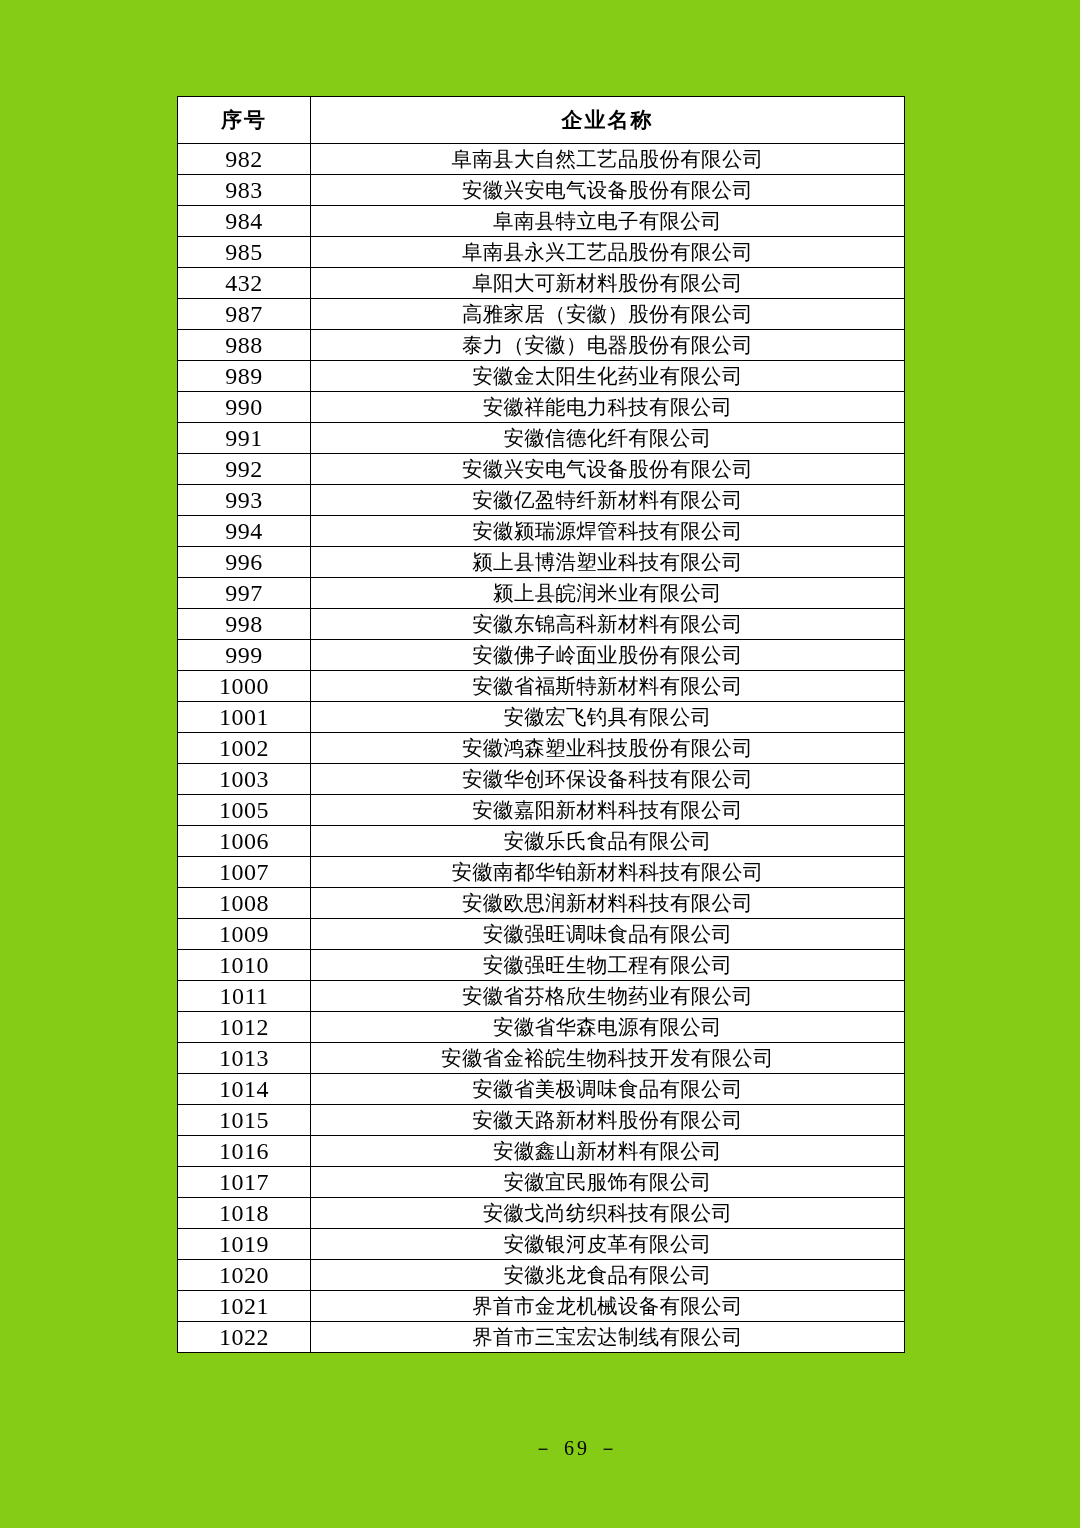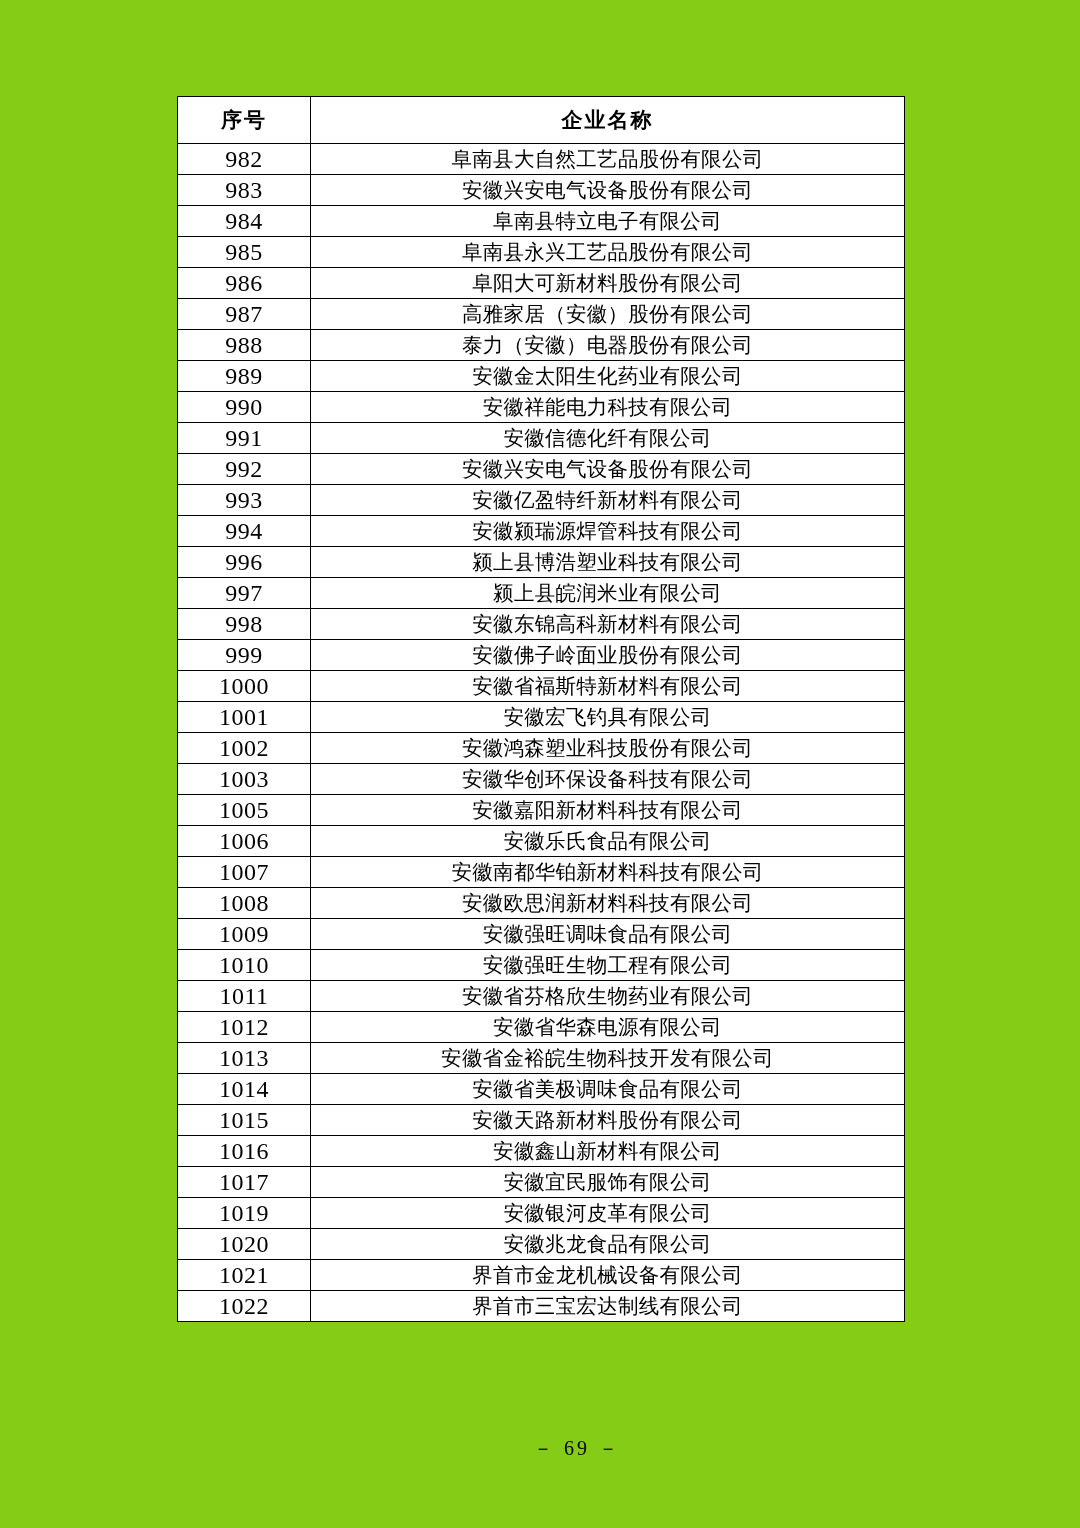--- a/index.html
+++ b/index.html
@@ -119,21 +119,21 @@
           </tr>
           <tr>
             <td class="seq-cell">984</td>
             <td class="name-cell">阜南县特立电子有限公司</td>
           </tr>
           <tr>
             <td class="seq-cell">985</td>
             <td class="name-cell">阜南县永兴工艺品股份有限公司</td>
           </tr>
           <tr>
-            <td class="seq-cell">986</td>
+            <td class="seq-cell">432</td>
             <td class="name-cell">阜阳大可新材料股份有限公司</td>
           </tr>
           <tr>
             <td class="seq-cell">987</td>
             <td class="name-cell">高雅家居（安徽）股份有限公司</td>
           </tr>
           <tr>
             <td class="seq-cell">988</td>
             <td class="name-cell">泰力（安徽）电器股份有限公司</td>
           </tr>
@@ -237,20 +237,24 @@
             <td class="seq-cell">1015</td>
             <td class="name-cell">安徽天路新材料股份有限公司</td>
           </tr>
           <tr>
             <td class="seq-cell">1016</td>
             <td class="name-cell">安徽鑫山新材料有限公司</td>
           </tr>
           <tr>
             <td class="seq-cell">1017</td>
             <td class="name-cell">安徽宜民服饰有限公司</td>
+          </tr>
+          <tr>
+            <td class="seq-cell">1018</td>
+            <td class="name-cell">安徽戈尚纺织科技有限公司</td>
           </tr>
           <tr>
             <td class="seq-cell">1019</td>
             <td class="name-cell">安徽银河皮革有限公司</td>
           </tr>
           <tr>
             <td class="seq-cell">1020</td>
             <td class="name-cell">安徽兆龙食品有限公司</td>
           </tr>
           <tr>

